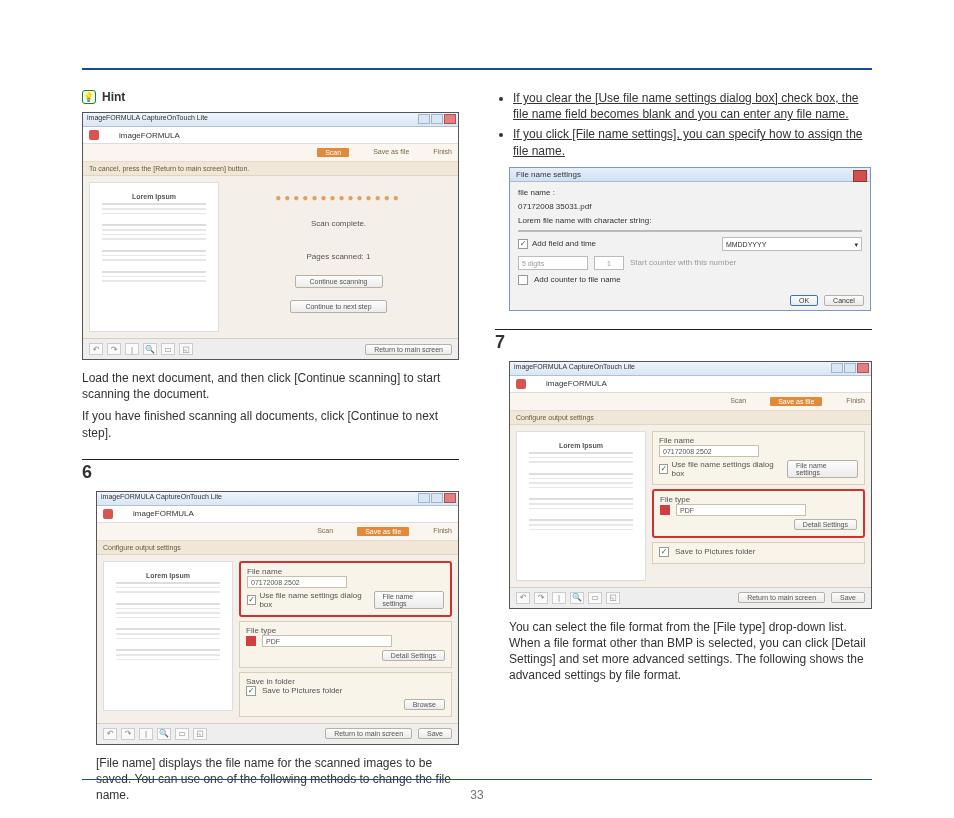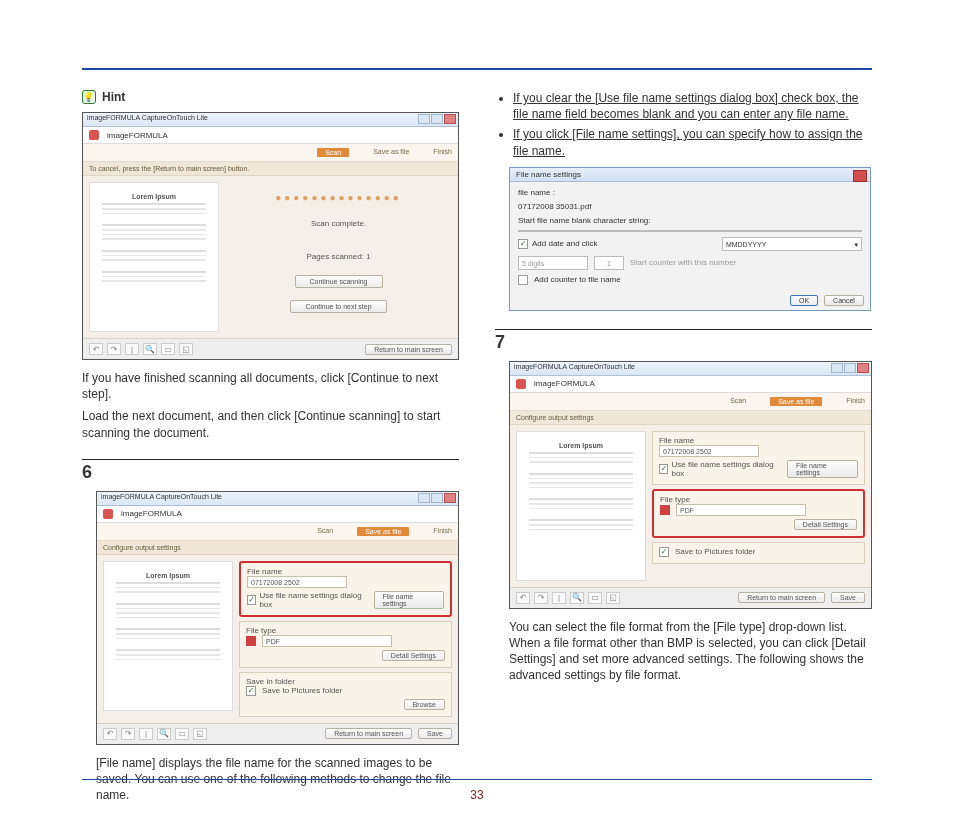--- a/index.html
+++ b/index.html
@@ -96,21 +96,21 @@
   .titlebar .wbtn { width: 12px; height: 10px; background:#dbe6f4; border:1px solid #9fb6d0; }
   .titlebar .wbtn.red { background:#e08080; border-color:#b05050; }
   .shot .brand {
     background: #fff;
     border-bottom: 1px solid #ddd;
     padding: 3px 6px;
     font-size: 8px;
     color: #333;
     display:flex;
     align-items:center;
-    gap:8px;
+    gap:20px;
   }
   .brand .logo { width:10px; height:10px; background:#d9534f; border-radius:2px; }
   .shot .crumbs {
     background: #faf6ef;
     border-bottom: 1px solid #e6dbc8;
     padding: 4px 6px;
     display: flex;
     justify-content: flex-end;
     gap: 24px;
     font-size: 7px;
@@ -216,21 +216,21 @@
     left: 82px; right:82px;
     height:1px;
     background:#1a4aa0;
   }
   .pagenum {
     position:absolute;
     bottom: 16px;
     left:0; right:0;
     text-align:center;
     font-size:12px;
-    color:#7f1d1d;
+    color:#737373;
   }
   .muted { color:#999; }
 </style>
 </head>
 <body>
 
 <div class="top-rule"></div>
 
 <div class="page">
 
@@ -298,22 +298,22 @@
           <span class="ticon">↷</span>
           <span class="ticon muted">|</span>
           <span class="ticon">🔍</span>
           <span class="ticon">▭</span>
           <span class="ticon">◱</span>
         </div>
         <div class="smallbtn">Return to main screen</div>
       </div>
     </div>
 
+    <p class="para">Load the next document, and then click [Continue scanning] to start scanning the document.</p>
     <p class="para">If you have finished scanning all documents, click [Continue to next step].</p>
-    <p class="para">Load the next document, and then click [Continue scanning] to start scanning the document.</p>
 
     <div class="step-row">
       <span class="step-num">6</span>
     </div>
 
     <div class="shot" style="margin-left:14px;">
       <div class="titlebar">
         <span>imageFORMULA CaptureOnTouch Lite</span>
         <div class="wbtns">
             <div class="wbtn"></div>
@@ -413,26 +413,26 @@
     </ul>
 
     <div class="dialog" style="margin-left:14px;">
       <div class="dtitle">
         <span>File name settings</span>
         <div class="dclose"></div>
       </div>
       <div class="dbody">
         <div>file name :</div>
         <div>07172008 35031.pdf</div>
-        <div>Start file name blank character string:</div>
+        <div>Lorem file name with character string:</div>
         <div class="long-input"></div>
         <div class="drow" style="justify-content:space-between;">
           <span style="display:flex;gap:4px;align-items:center;">
             <span class="cb">✓</span>
-            <span>Add date and click</span>
+            <span>Add field and time</span>
           </span>
           <span class="long-input" style="flex:0 0 140px; position:relative;">
             <span>MMDDYYYY</span>
             <span style="position:absolute;right:3px;top:0;">▾</span>
           </span>
         </div>
         <div class="drow">
           <span class="long-input muted" style="flex:0 0 70px;">5 digits</span>
           <span class="long-input muted" style="flex:0 0 30px;text-align:center;">1</span>
           <span class="muted">Start counter with this number</span>

